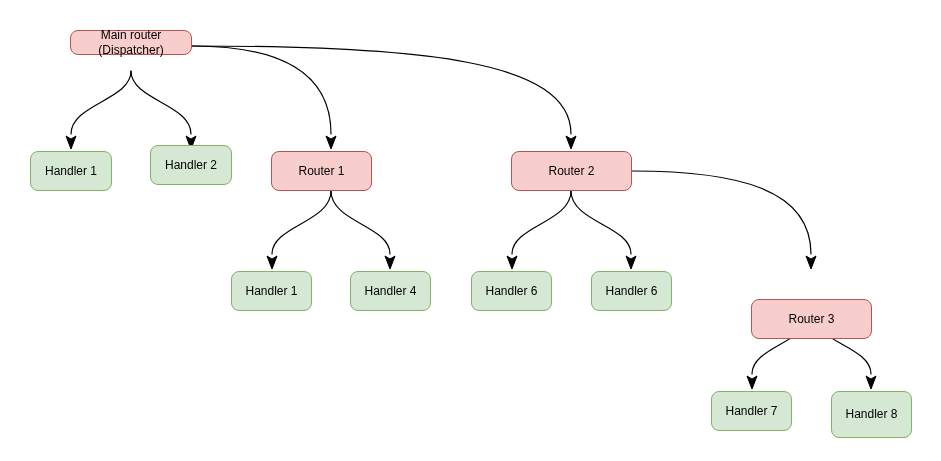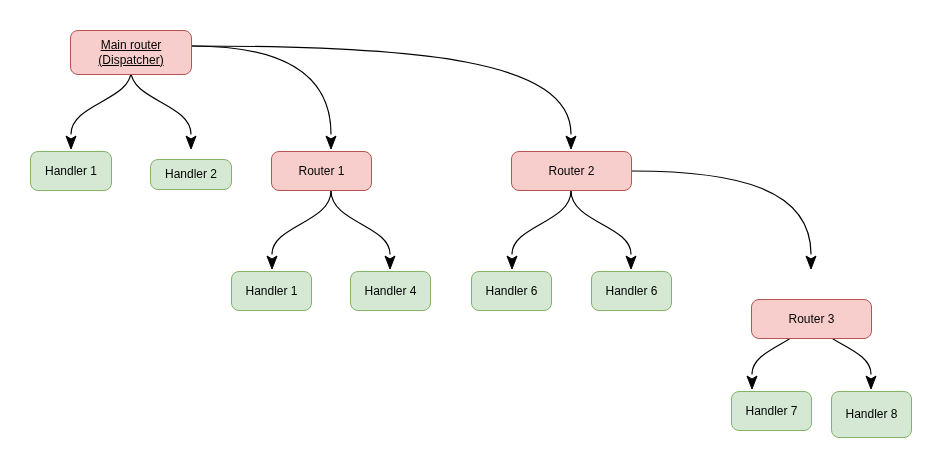--- a/index.html
+++ b/index.html
@@ -121,30 +121,30 @@
       <path class="edge-arrow" d="M 752 389 L 747 376 L 752 379 L 757 376 Z"></path>
     </g>
 
     <g>
       <path class="edge-path" d="M 811 311 C 811 342 871 346 871 374"></path>
       <path class="edge-arrow" d="M 871 389 L 866 376 L 871 379 L 876 376 Z"></path>
     </g>
 
   </svg>
 
-  <div class="node node-router" style="left: 70px; top: 30px; width: 122px; height: 45px; text-decoration: underline;">
+  <div class="node node-router" style="left: 70px; top: 30px; width: 122px; height: 25px;">
     <span>Main router
 (Dispatcher)</span>
   </div>
 
   <div class="node node-handler" style="left: 30px; top: 151px; width: 82px; height: 40px;">
     <span>Handler 1</span>
   </div>
 
-  <div class="node node-handler" style="left: 150px; top: 159px; width: 82px; height: 31px;">
+  <div class="node node-handler" style="left: 150px; top: 145px; width: 82px; height: 40px;">
     <span>Handler 2</span>
   </div>
 
   <div class="node node-router" style="left: 271px; top: 151px; width: 101px; height: 40px;">
     <span>Router 1</span>
   </div>
 
   <div class="node node-router" style="left: 511px; top: 151px; width: 121px; height: 40px;">
     <span>Router 2</span>
   </div>
@@ -162,21 +162,21 @@
   </div>
 
   <div class="node node-handler" style="left: 591px; top: 271px; width: 81px; height: 40px;">
     <span>Handler 6</span>
   </div>
 
   <div class="node node-router" style="left: 751px; top: 271px; width: 121px; height: 40px; margin-top: 28px;">
     <span>Router 3</span>
   </div>
 
-  <div class="node node-handler" style="left: 711px; top: 391px; width: 81px; height: 40px; margin-left: 20px;">
+  <div class="node node-handler" style="left: 711px; top: 391px; width: 81px; height: 40px;">
     <span>Handler 7</span>
   </div>
 
   <div class="node node-handler" style="left: 831px; top: 391px; width: 81px; height: 47px;">
     <span>Handler 8</span>
   </div>
 
 </div>
 
 </body></html>

